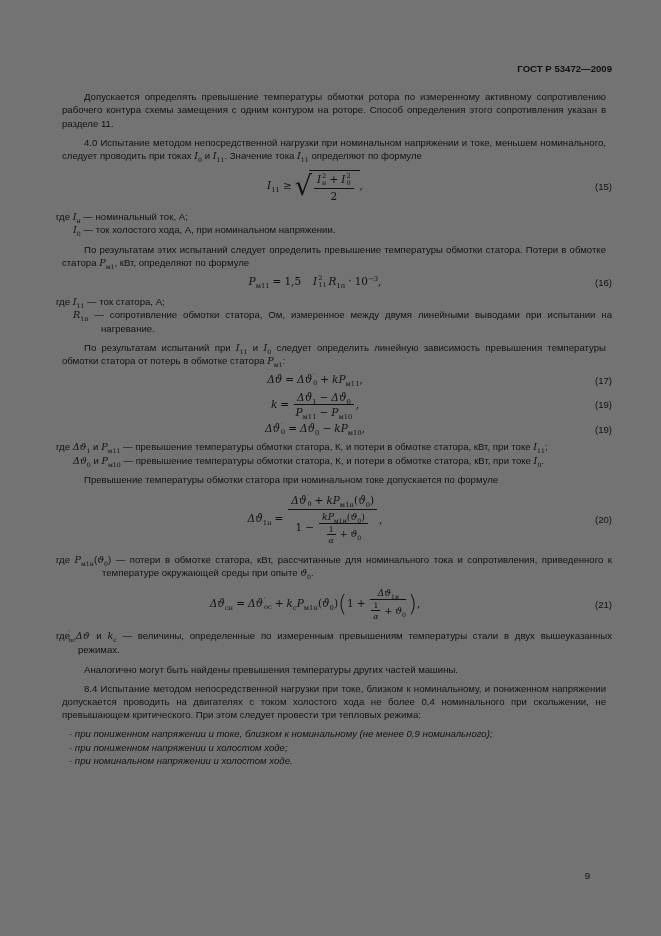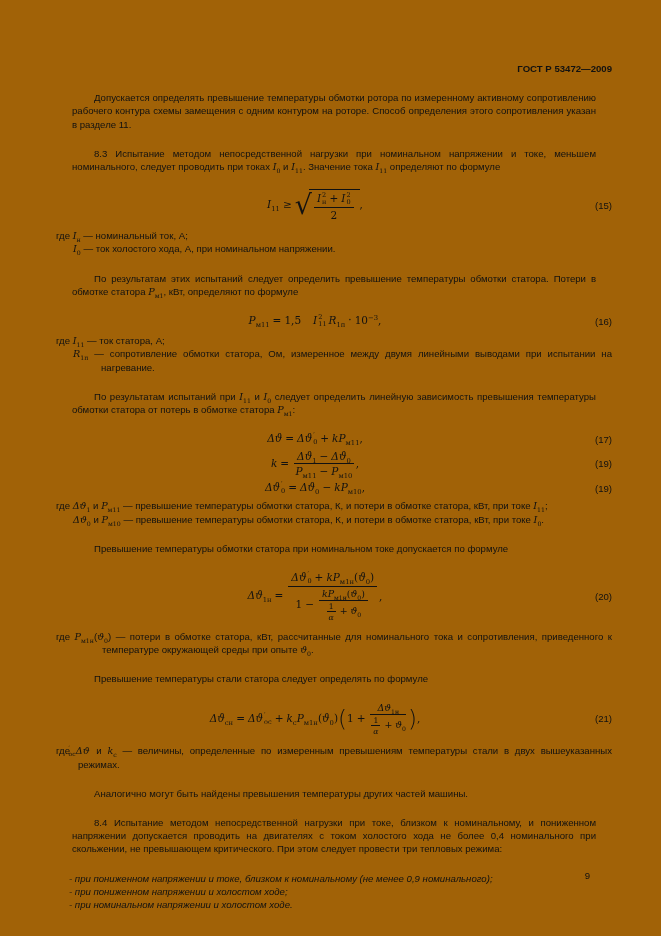--- a/index.html
+++ b/index.html
@@ -1,25 +1,25 @@
 <!DOCTYPE html>
 <html><head>
 <meta charset="utf-8">
 <style>
   * { box-sizing: border-box; }
   html, body { margin:0; padding:0; background:#e8e8e8; }
   .page {
     position:relative; width:661px; height:936px; margin:0 auto;
-    background:#a16207; color:#111;
+    background:#737373; color:#111;
     font-family:"Liberation Sans","DejaVu Sans",sans-serif;
     font-size:9.6px; line-height:13.2px; overflow:hidden;
   }
   .content { position:absolute; left:56px; top:62px; width:556px; }
   .docnum { text-align:right; font-weight:bold; margin-bottom:15px; }
-  .para { margin:16px; text-align:justify; text-indent:22px; }
+  .para { margin:6px; text-align:justify; text-indent:22px; }
   .wlead  { text-align:justify; padding-left:22px; text-indent:-22px; }
   .wlead2 { text-align:justify; padding-left:46px; text-indent:-46px; }
   .witem  { text-align:justify; margin-left:17px; padding-left:28px; text-indent:-28px; }
   .li { margin-left:13px;font-style:italic; }
   .v { font-family:"DejaVu Serif","Liberation Serif",serif; font-style:italic; }
   sub, sup { font-size:0.65em; line-height:0; font-style:normal; }
   .frow { display:flex; align-items:center; line-height:normal; }
   .m8 { margin:8px 0; } .m6 { margin:6px 0; } .m4 { margin:4px 0; }
   .fbody { flex:1; text-align:center; font-family:"DejaVu Serif","Liberation Serif",serif; font-size:10.5px; }
   .fnum { width:38px; text-align:right; font-size:9.6px; font-family:"Liberation Sans",sans-serif; }
@@ -42,21 +42,21 @@
 </head>
 <body>
 
 <div class="page">
   <div class="content">
 
     <div class="docnum">ГОСТ Р 53472—2009</div>
 
     <p class="para">Допускается определять превышение температуры обмотки ротора по измеренному активному сопротивлению рабочего контура схемы замещения с одним контуром на роторе. Способ определения этого сопротивления указан в разделе 11.</p>
 
-    <p class="para"><span>8.3 Испытание методом непосредственной нагрузки при номинальном напряжении и токе, меньшем номинального, следует проводить при токах </span><span class="v"><span>I</span><sub>0</sub></span><span> и </span><span class="v"><span>I</span><sub>11</sub></span><span>. Значение тока </span><span class="v"><span>I</span><sub>11</sub></span><span> определяют по формуле</span></p>
+    <p class="para"><span>4.0 Испытание методом непосредственной нагрузки при номинальном напряжении и токе, меньшем номинального, следует проводить при токах </span><span class="v"><span>I</span><sub>0</sub></span><span> и </span><span class="v"><span>I</span><sub>11</sub></span><span>. Значение тока </span><span class="v"><span>I</span><sub>11</sub></span><span> определяют по формуле</span></p>
 
     <div class="frow m8">
       <div class="fbody"><span class="v"><span>I</span><sub>11</sub></span><span class="op">≥</span><span class="sqrt">
             <span class="rad">√</span>
             <span class="radbody"><span class="frac">
                 <span class="ft"><span class="v"><span>I</span><span class="ss">
                       <span>2</span>
                       <span>н</span>
                     </span></span><span class="op">+</span><span class="v"><span>I</span><span class="ss">
                       <span>2</span>
@@ -127,21 +127,20 @@
                     <span class="ft">1</span>
                     <span class="fb v">α</span>
                   </span><span class="op">+</span><span class="v"><span>ϑ</span><sub>0</sub></span></span>
               </span></span>
           </span><span>,</span></div>
       <div class="fnum">(20)</div>
     </div>
 
     <div class="wlead2"><span>где </span><span class="v"><span>P</span><sub>м1н</sub></span><span>(</span><span class="v"><span>ϑ</span><sub>0</sub></span><span>)</span><span> — потери в обмотке статора, кВт, рассчитанные для номинального тока и сопротивления, приведенного к температуре окружающей среды при опыте </span><span class="v"><span>ϑ</span><sub>0</sub></span><span>.</span></div>
 
-    <p class="para">Превышение температуры стали статора следует определять по формуле</p>
 
     <div class="frow m8">
       <div class="fbody"><span class="v"><span>Δϑ</span><sub>сн</sub></span><span class="op">=</span><span class="v"><span>Δϑ</span><span class="ss">
               <span>′</span>
               <span>ос</span>
             </span></span><span class="op">+</span><span class="v"><span>k</span><sub>с</sub></span><span class="v"><span>P</span><sub>м1н</sub></span><span>(</span><span class="v"><span>ϑ</span><sub>0</sub></span><span>)</span><span class="bigp">(</span><span>1</span><span class="op">+</span><span class="frac inner">
             <span class="ft"><span class="v"><span>Δϑ</span><sub>1н</sub></span></span>
             <span class="fb"><span class="frac tiny">
                 <span class="ft">1</span>
                 <span class="fb v">α</span>

